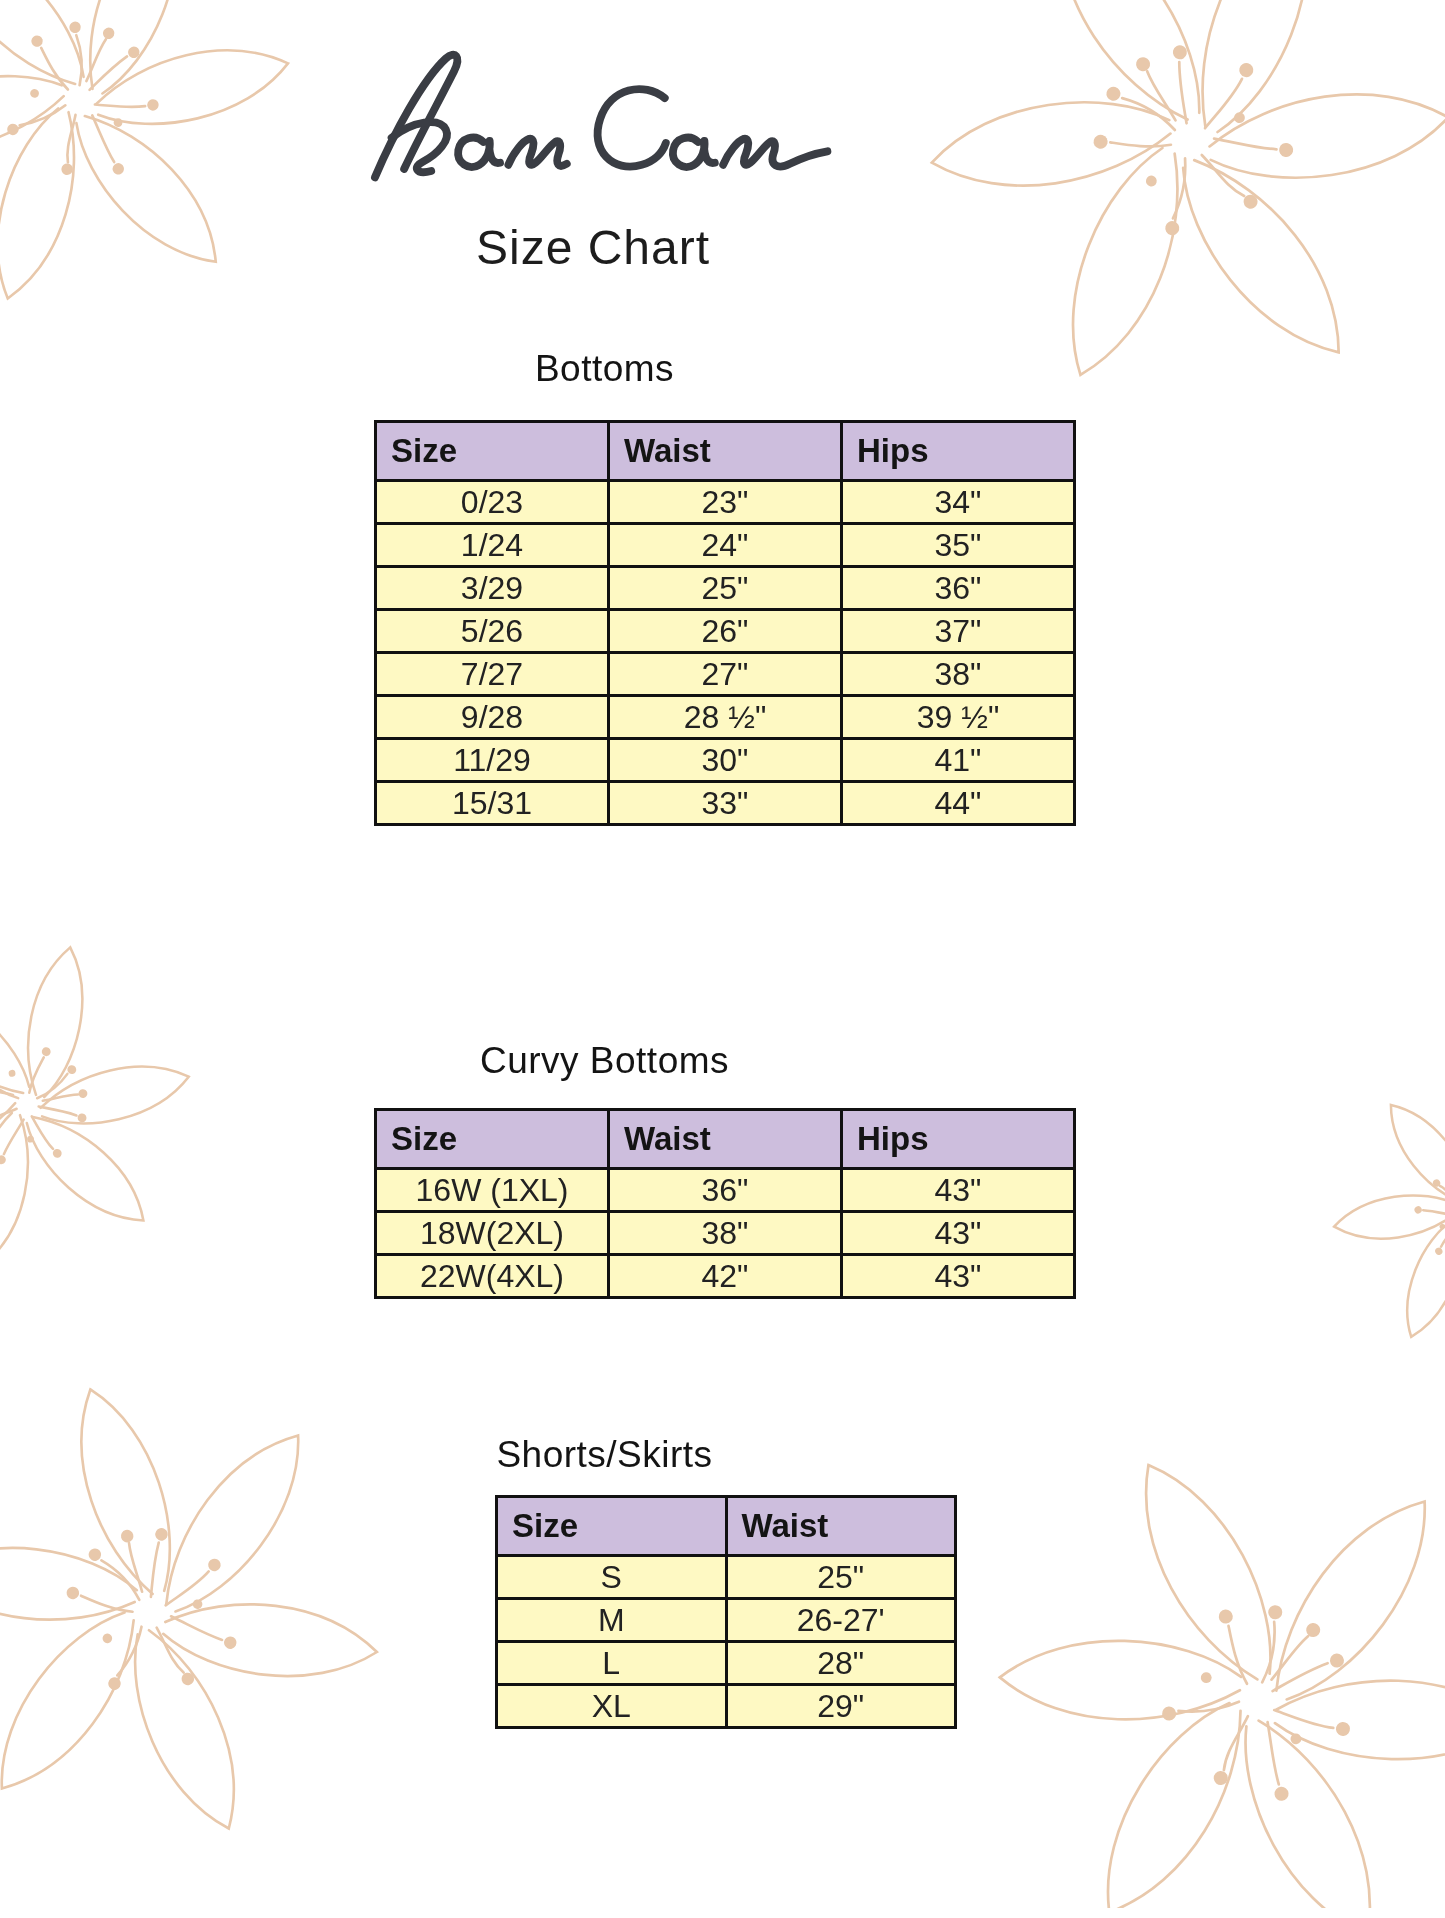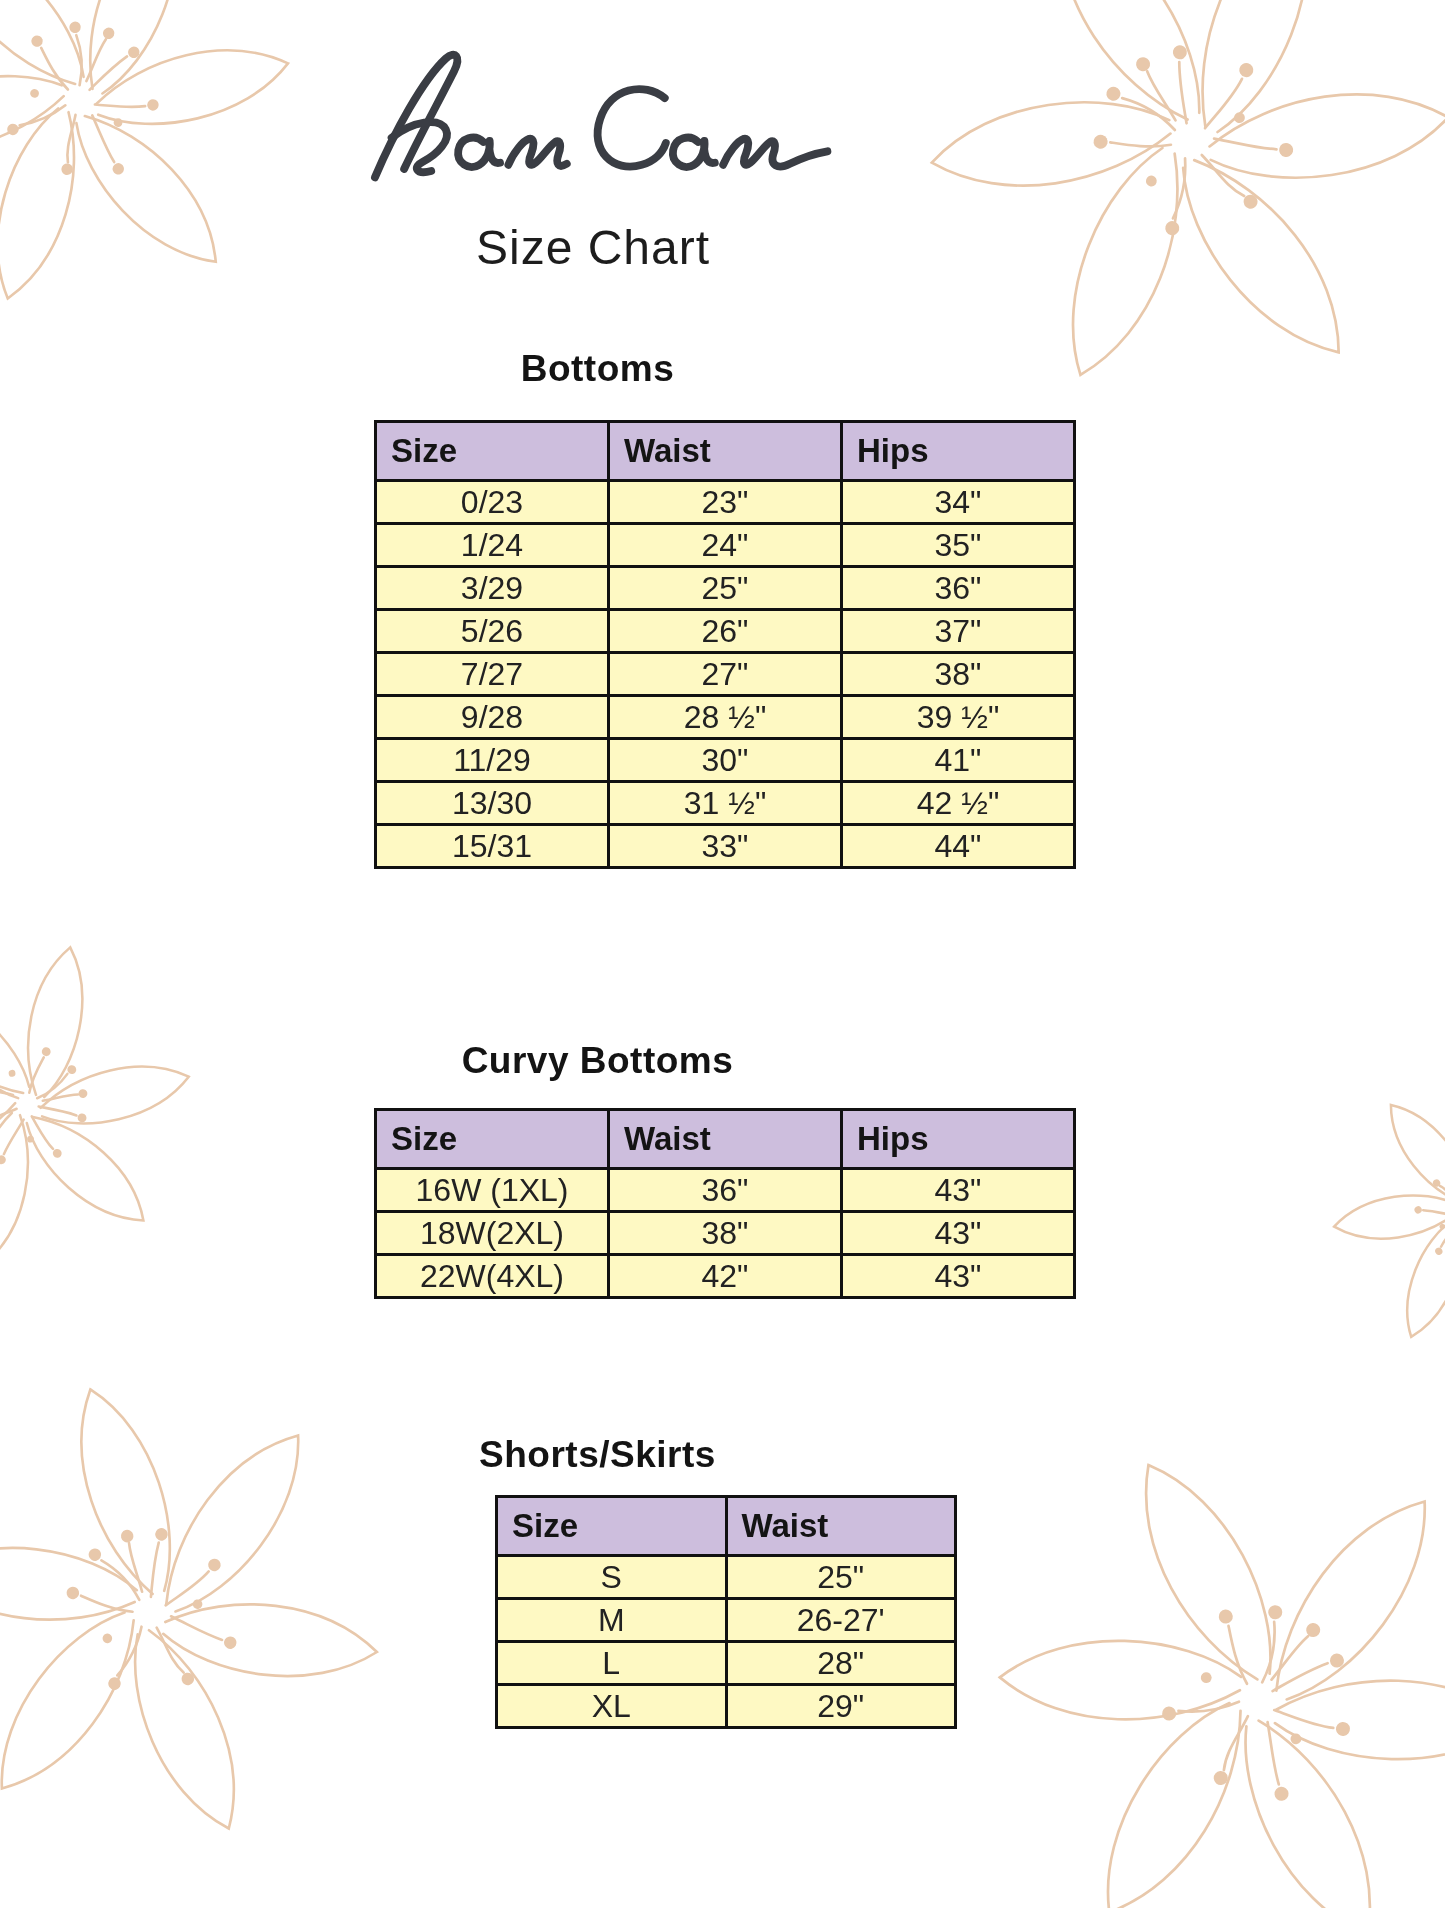--- a/index.html
+++ b/index.html
@@ -15,21 +15,21 @@
   .logo-wrap{position:absolute;left:352px;top:40px;width:490px;height:160px;}
   .logo-wrap svg{display:block;width:100%;height:100%;}
   .logo-wrap path{stroke:#3a3d44;fill:none;stroke-width:7.5;stroke-linecap:round;stroke-linejoin:round;}
 
   .size-chart-title{
     position:absolute;left:0;top:220px;width:1186px;text-align:center;
     font-size:48px;font-weight:500;letter-spacing:1px;color:#1d1d1d;
   }
   .section-title{
     position:absolute;left:0;width:1195px;text-align:center;
-    font-size:37px;font-weight:700;color:#141414;letter-spacing:.5px;
+    font-size:37px;font-weight:400;color:#141414;letter-spacing:.5px;padding-left:7px;
   }
   #title-bottoms{top:348px;}
   #title-curvy{top:1040px;}
   #title-shorts{top:1434px;}
 
   table.size-table{
     position:absolute;border-collapse:collapse;table-layout:fixed;background:#fef9c3;
     border:3px solid #111;
   }
   #table-bottoms{left:374px;top:420px;width:702px;}
@@ -148,25 +148,20 @@
             <td>9/28</td>
             <td>28 ½"</td>
             <td>39 ½"</td>
           </tr>
           <tr>
             <td>11/29</td>
             <td>30"</td>
             <td>41"</td>
           </tr>
           <tr>
-            <td>13/30</td>
-            <td>31 ½"</td>
-            <td>42 ½"</td>
-          </tr>
-          <tr>
             <td>15/31</td>
             <td>33"</td>
             <td>44"</td>
           </tr>
         </tbody>
     </table>
 
     <div class="section-title" id="title-curvy">Curvy Bottoms</div>
     <table class="size-table" id="table-curvy">
       <thead>

